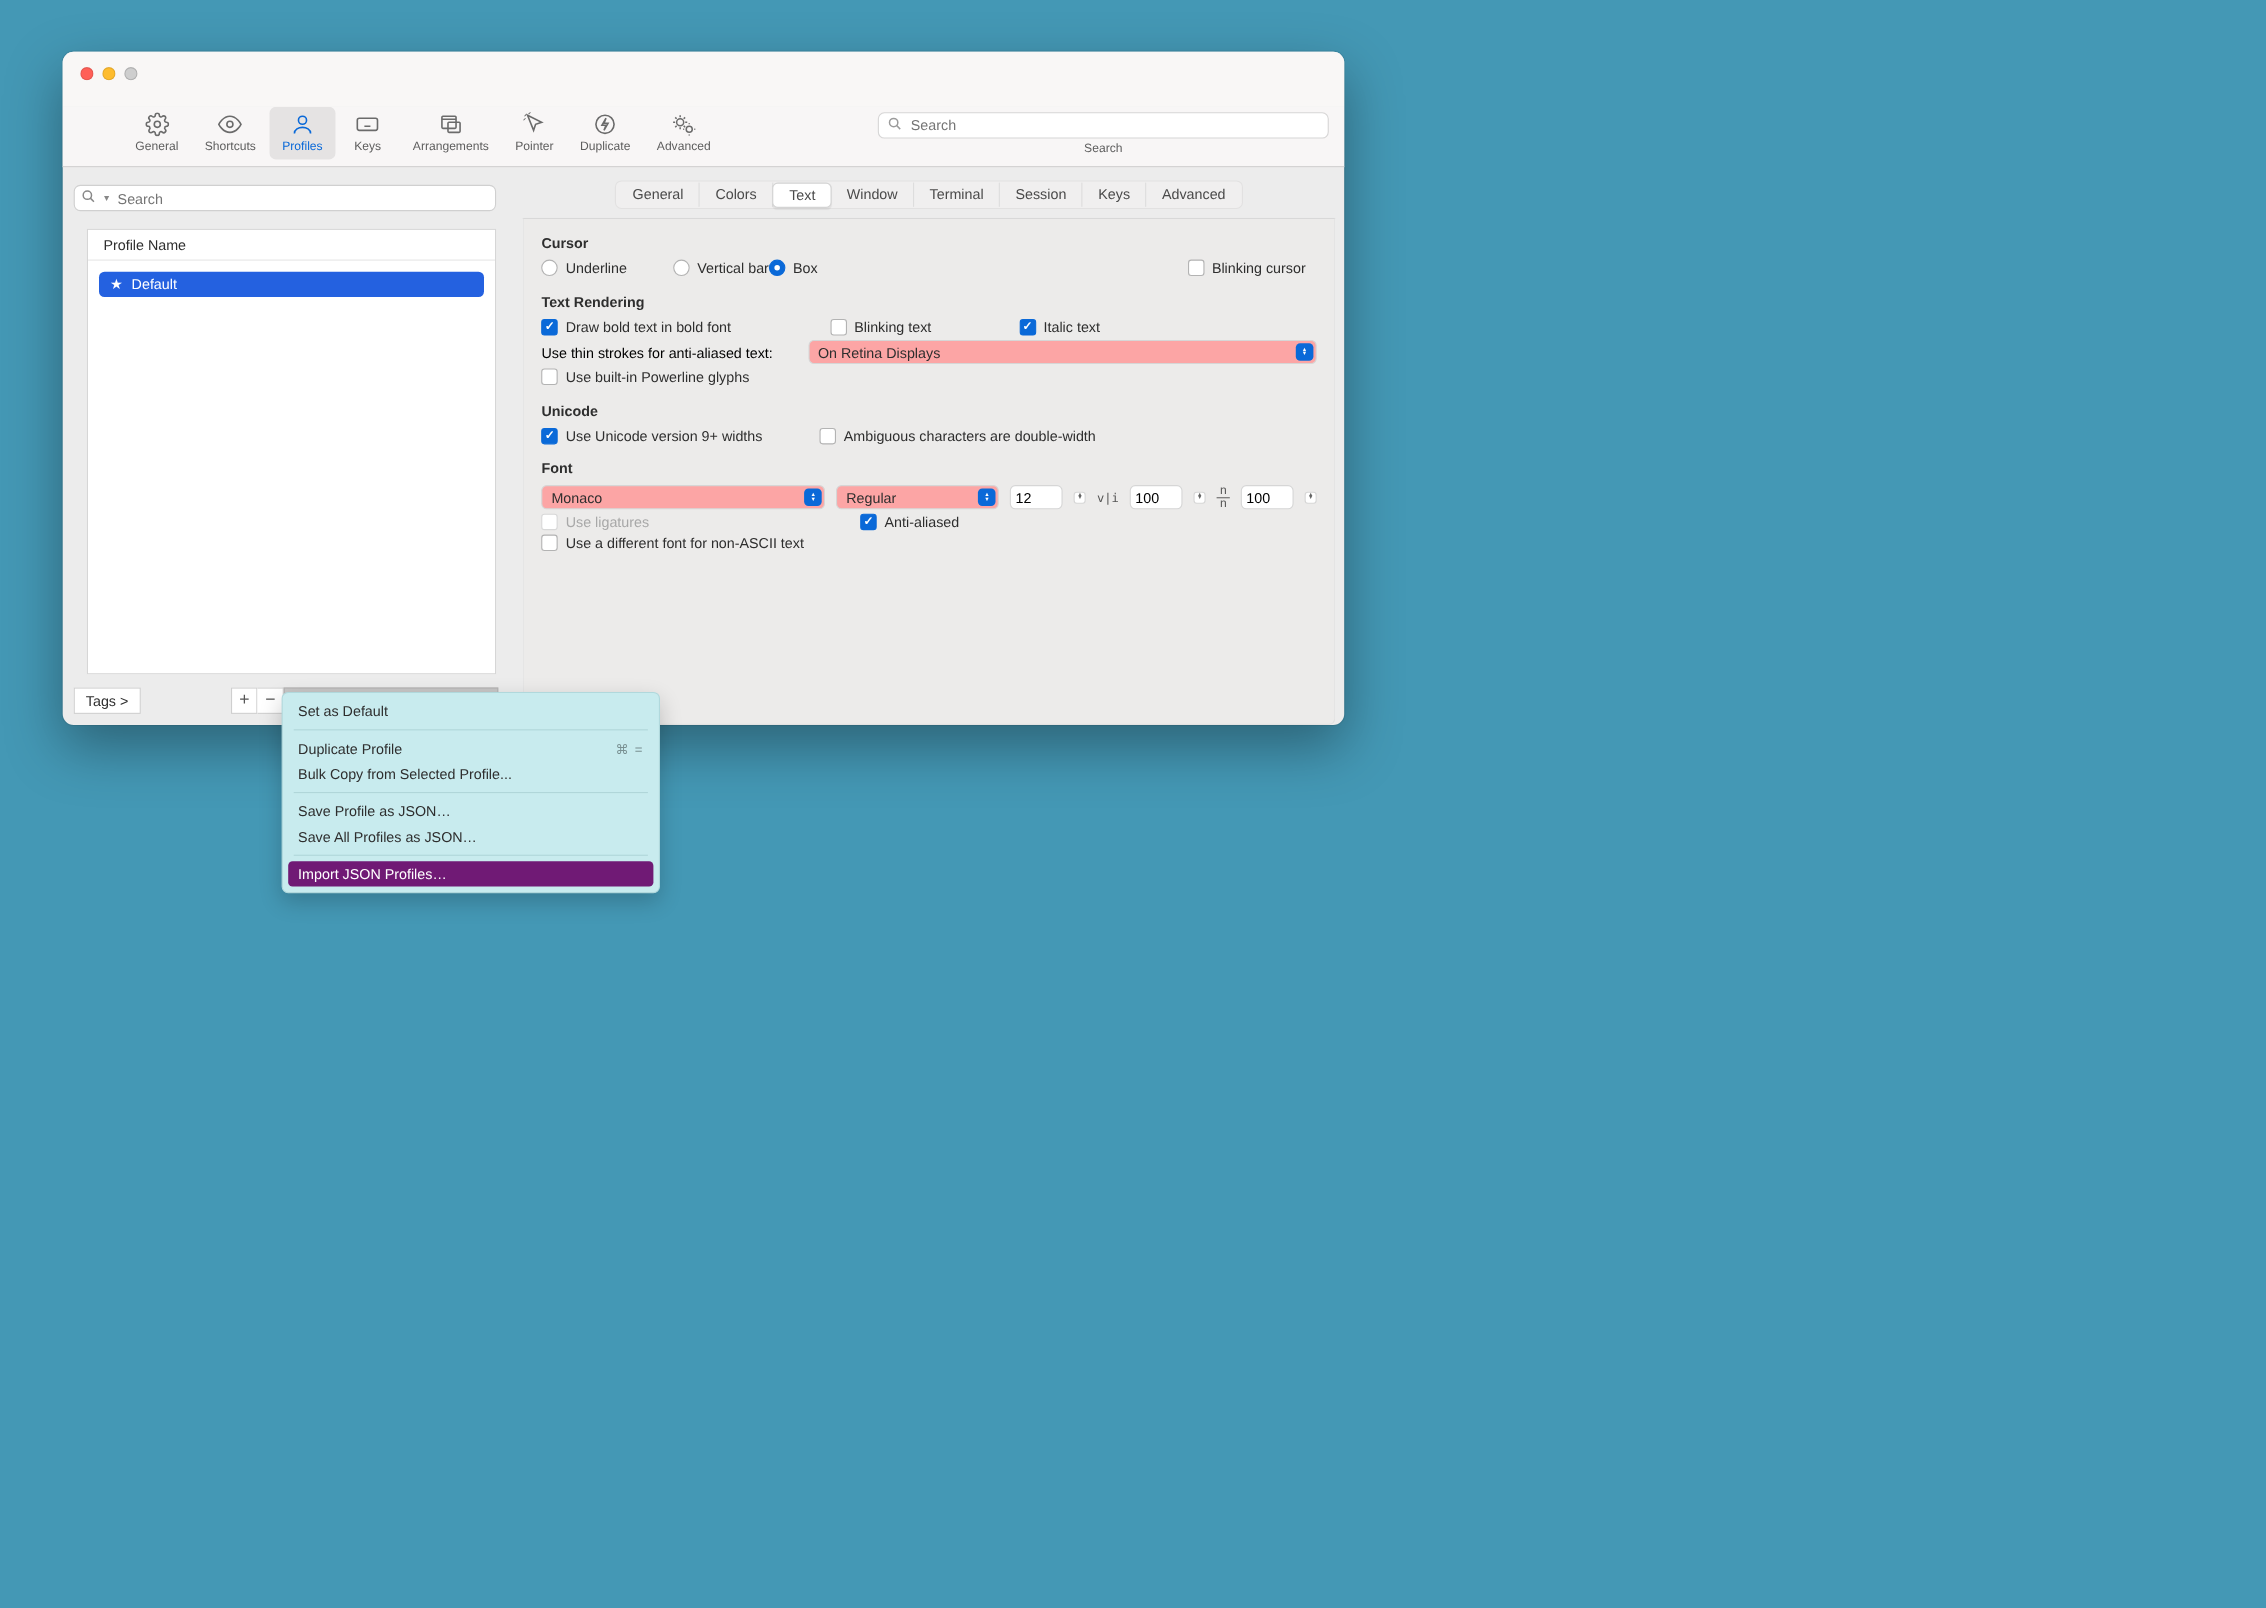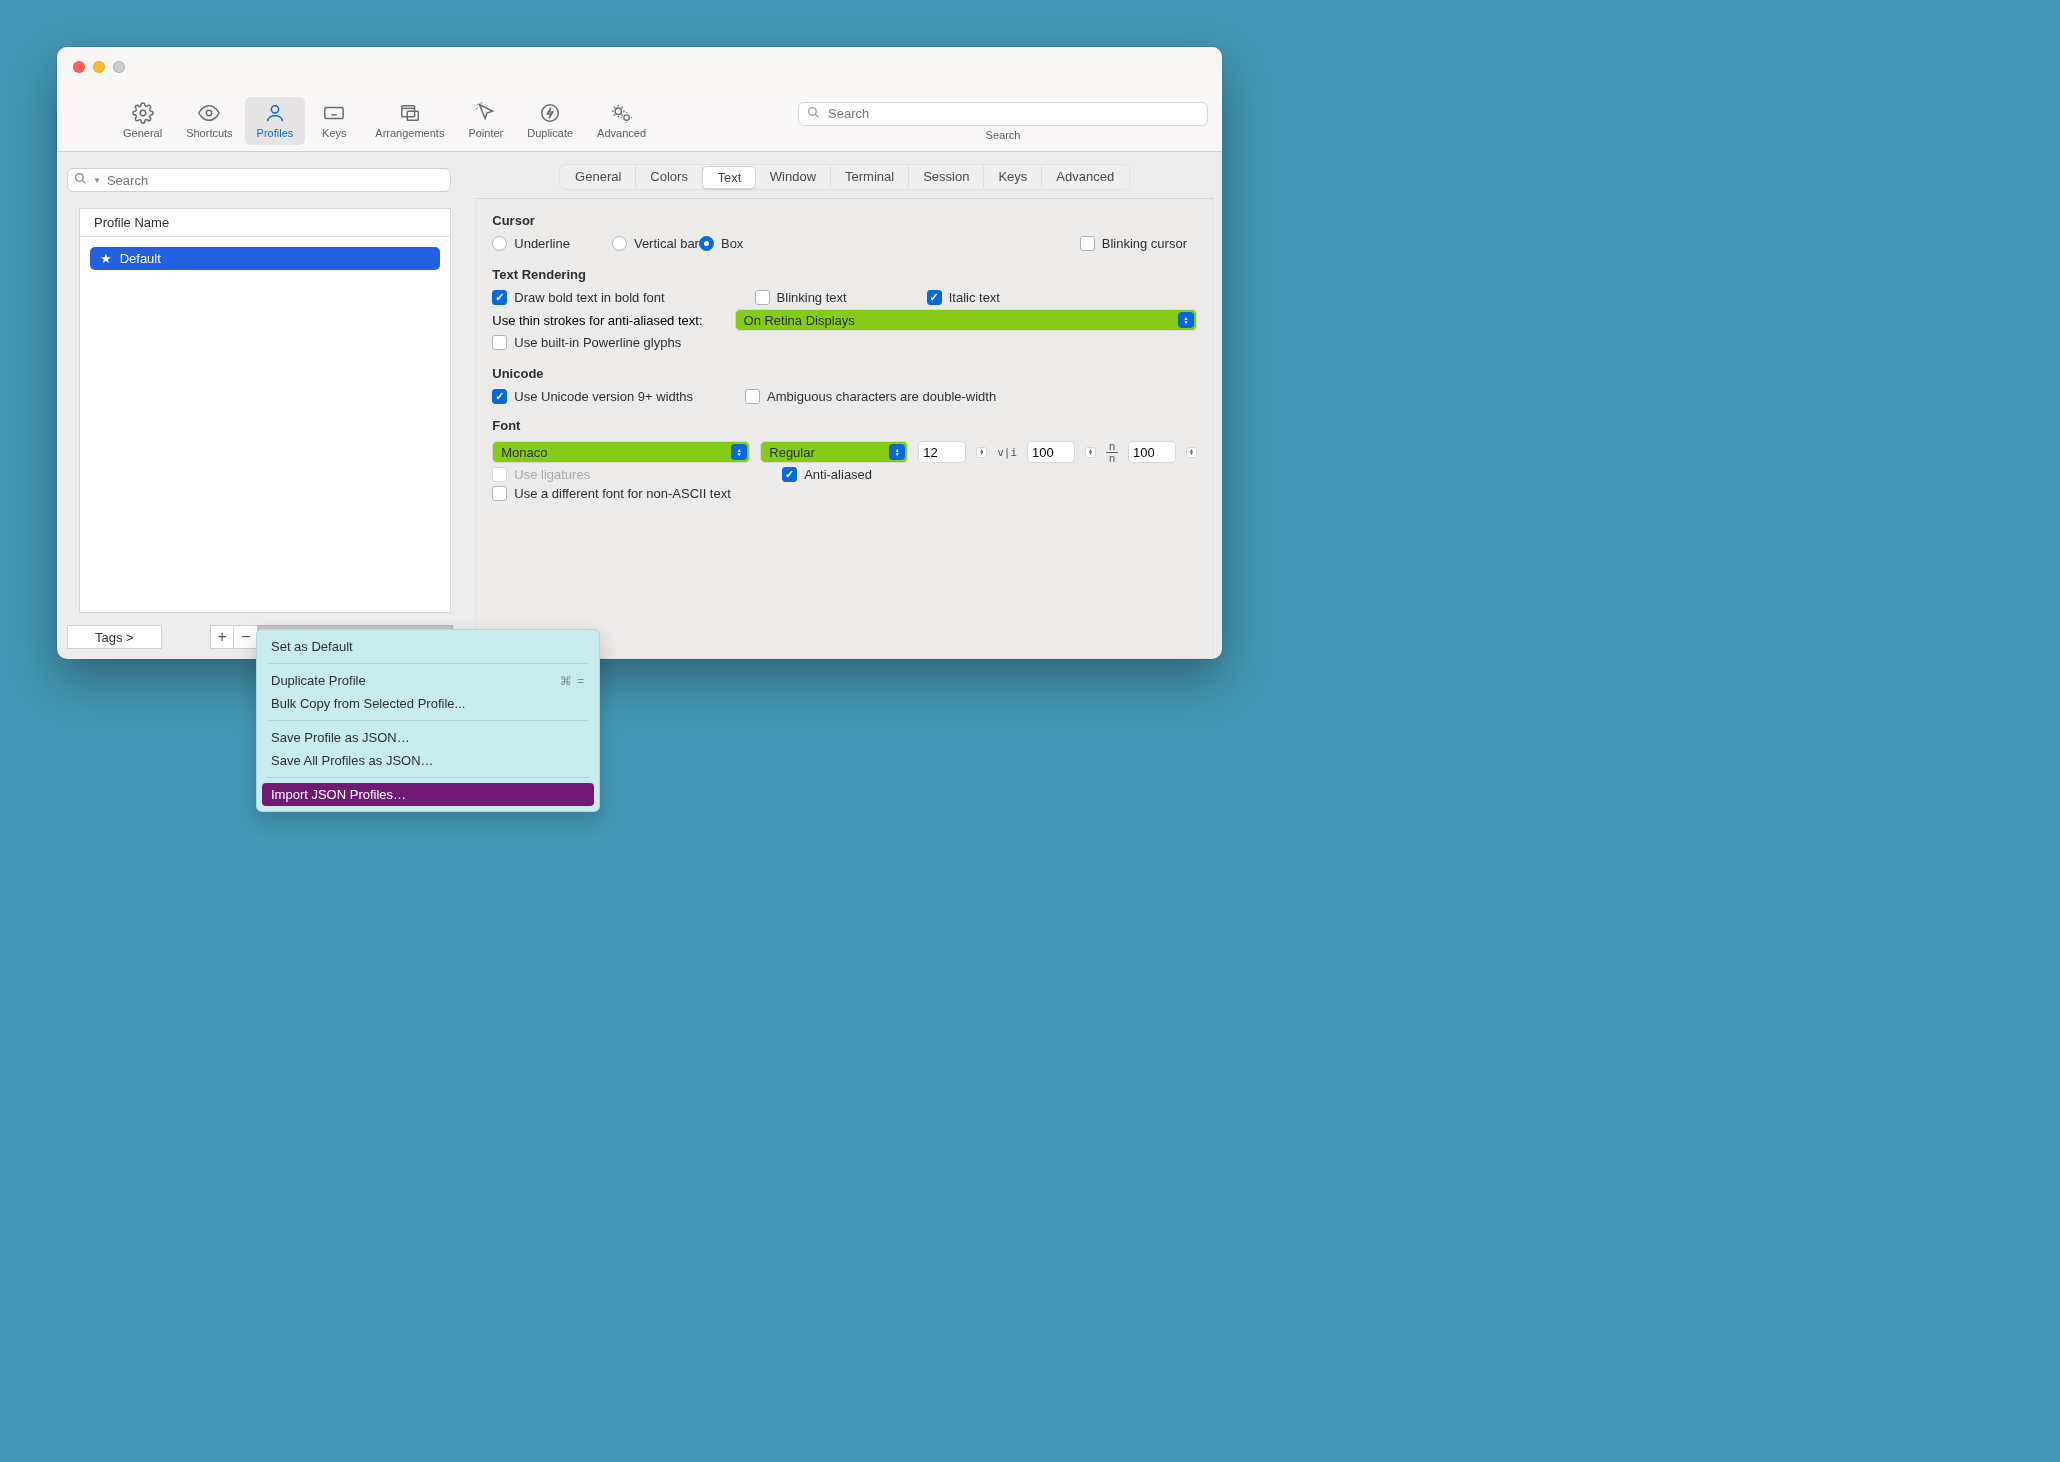--- a/index.html
+++ b/index.html
@@ -87,21 +87,21 @@
 .prof-body { flex: 1; padding: 10px; background: #fff; }
 .prof-row {
   background: #2461e0; color: #fff; border-radius: 5px; padding: 4px 10px;
   display: flex; align-items: center; gap: 8px; font-size: 13px;
 }
 .star { color: #fff; }
 .bottom-row {
   display: flex; align-items: center; gap: 0; margin: 12px 8px 0 0;
 }
 .tags-btn {
-  border: 1px solid #cfcfcf; background: #fff; padding: 3px 27px; font-size: 13px; color: #2e2e2e; border-radius: 0;
+  border: 1px solid #cfcfcf; background: #fff; padding: 3px 10px; font-size: 13px; color: #2e2e2e; border-radius: 0;
   height: 24px;
 }
 .btn-group { margin-left: auto; display: flex; }
 .sq {
   width: 24px; height: 24px; background: #fff; border: 1px solid #cfcfcf;
   display: flex; align-items: center; justify-content: center; color: #555; font-size: 16px; font-weight: 300;
 }
 .sq + .sq { border-left: none; }
 .other-actions {
   width: 195px; height: 24px; background: #c7c6c6; border: 1px solid #b5b4b4;
@@ -132,21 +132,21 @@
 }
 .radio { border-radius: 50%; }
 .check { border-radius: 3px; }
 .radio.selected { border-color: #0a69d8; background: #0a69d8; }
 .radio.selected::after { content: ""; width: 5px; height: 5px; background: #fff; border-radius: 50%; }
 .check.checked { background: #0a69d8; border-color: #0a69d8; }
 .check.checked::after { content: "✓"; color: #fff; font-size: 11px; font-weight: bold; line-height: 1; }
 .opt { display: flex; align-items: center; gap: 7px; color: #2e2e2e; font-size: 13px; }
 .opt-label { white-space: nowrap; }
 .select {
-  display: flex; align-items: center; background: #84cc16; border: 1px solid #d6d6d6; border-radius: 5px;
+  display: flex; align-items: center; background: #fca5a5; border: 1px solid #d6d6d6; border-radius: 5px;
   height: 22px; padding: 0 2px 0 8px; gap: 8px; font-size: 13px; color: #2e2e2e;
 }
 .select .pop {
   width: 16px; height: 16px; background: #0a69d8; border-radius: 4px; display: flex; flex-direction: column;
   align-items: center; justify-content: center; gap: 0; color: #fff; font-size: 7px; line-height: 0.8;
   margin-left: auto;
 }
 .select .pop::before { content: "▲"; font-size: 5px; }
 .select .pop::after { content: "▼"; font-size: 5px; }
 .stepper {

